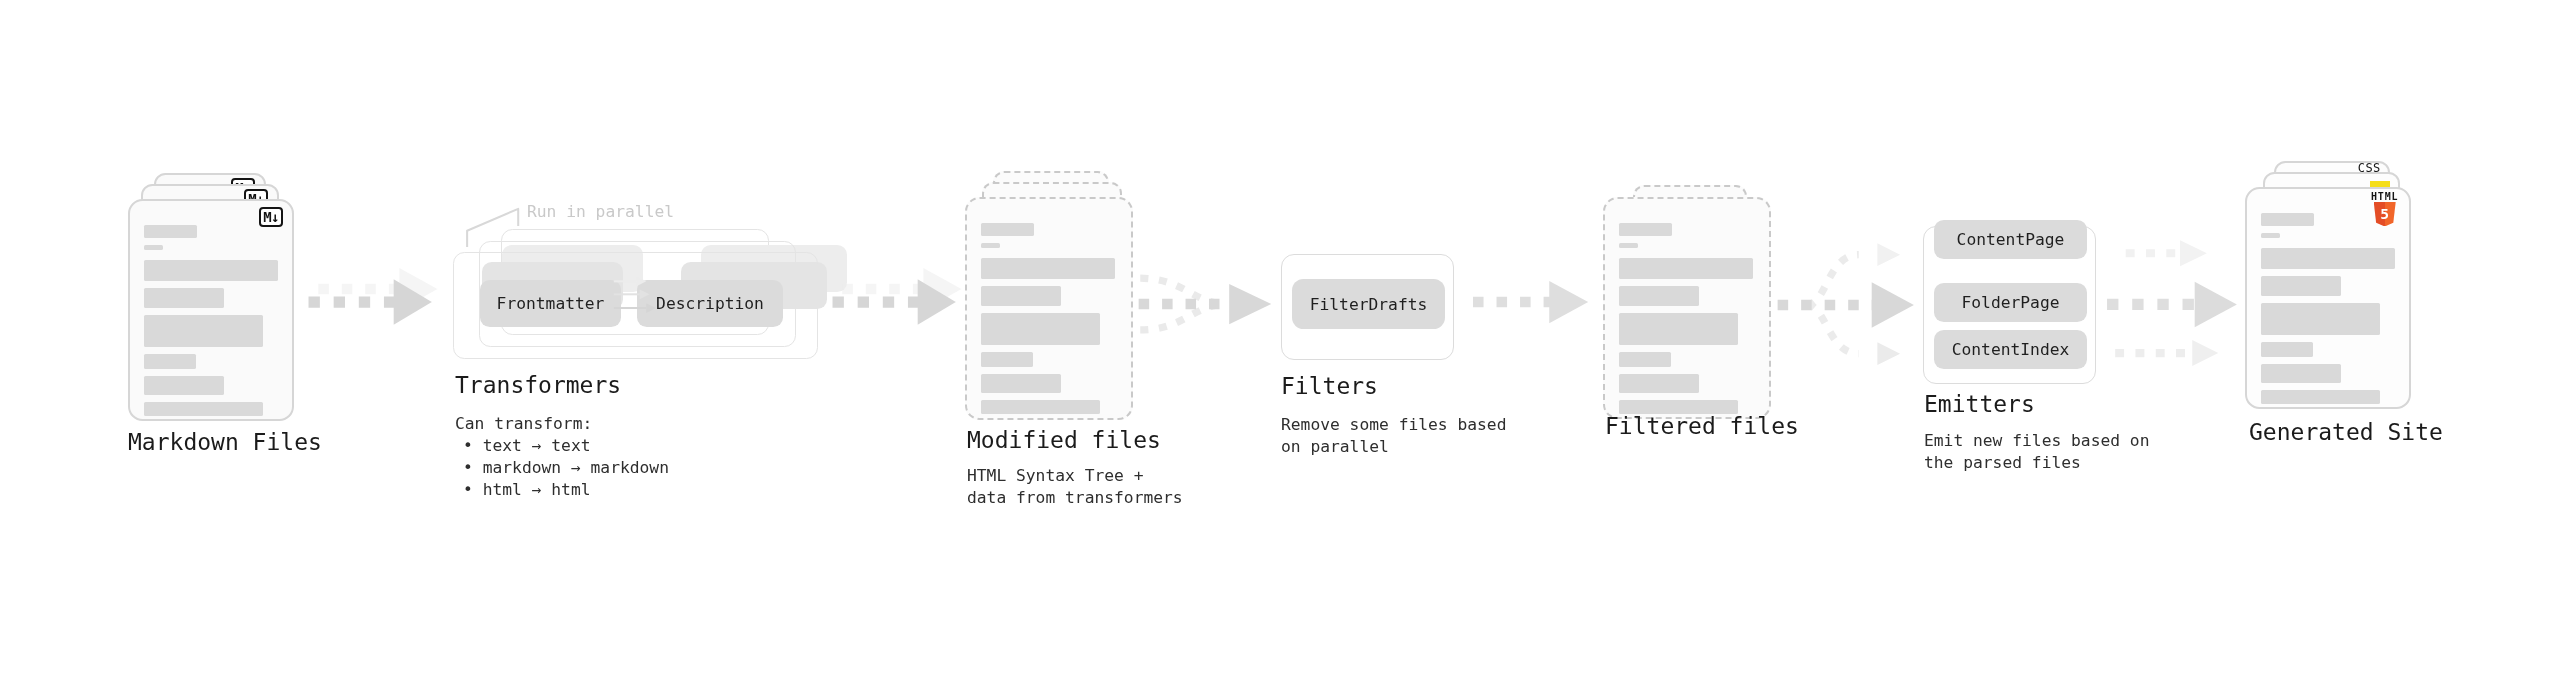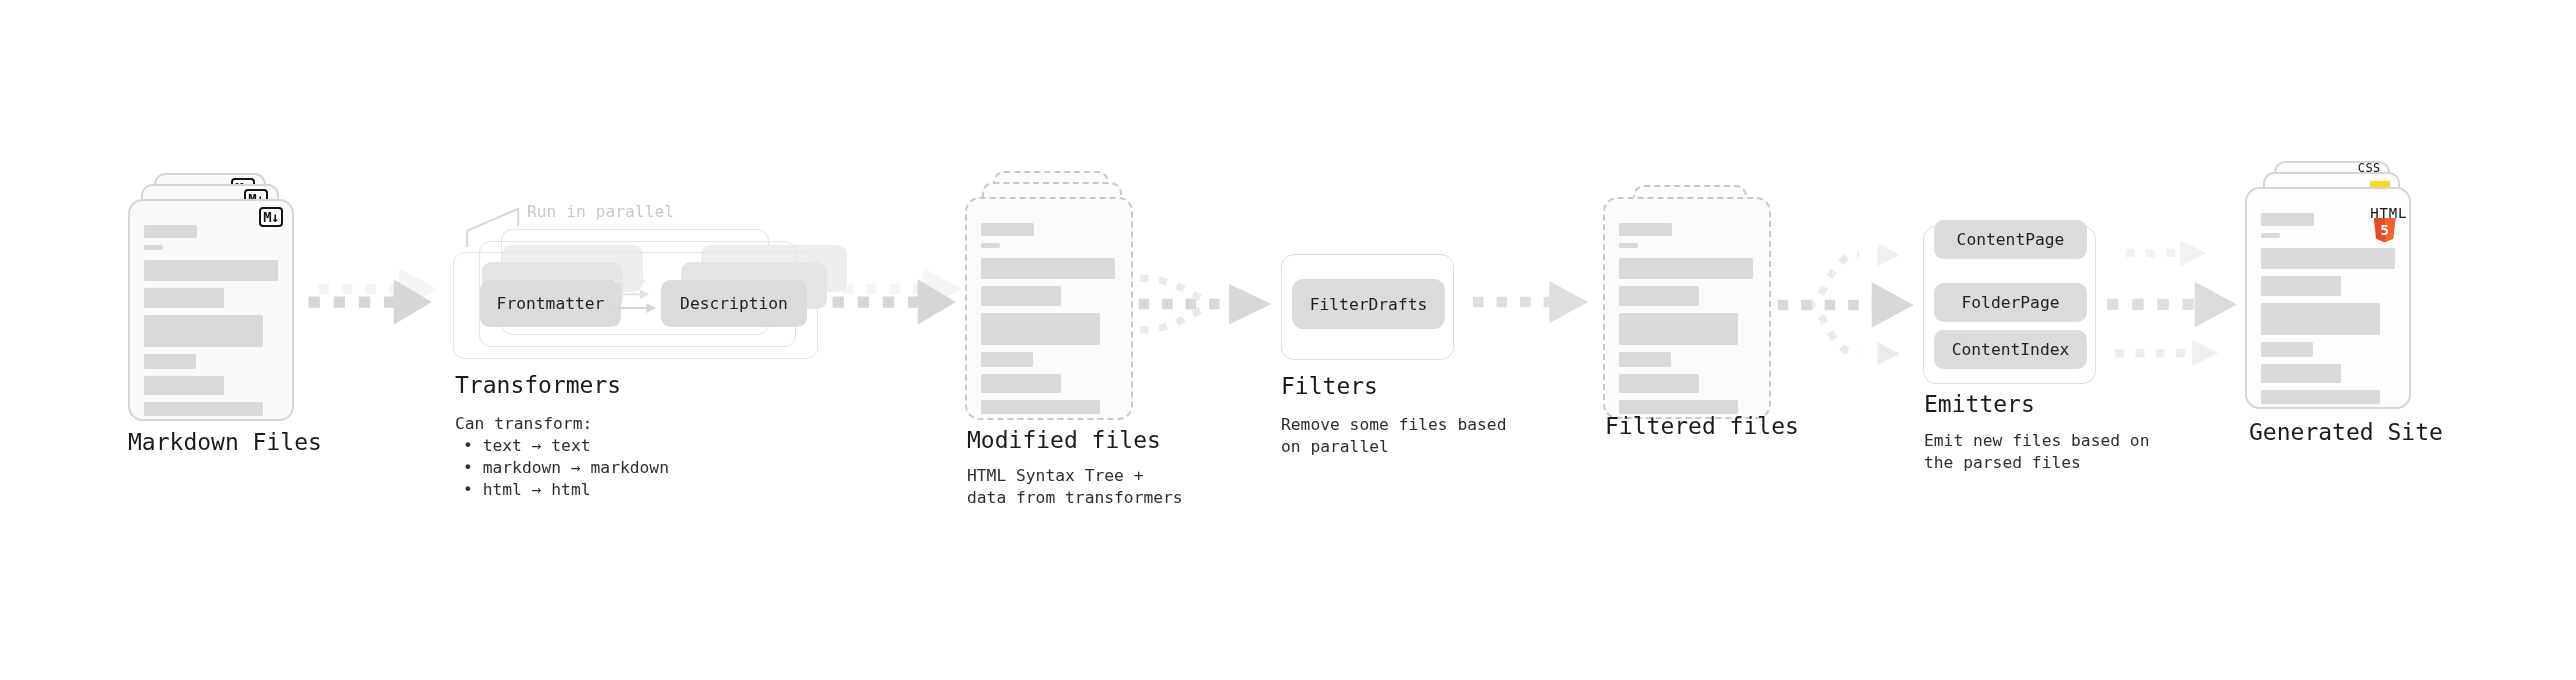--- a/index.html
+++ b/index.html
@@ -19,21 +19,21 @@
 
   
   .md-icon{
     position:absolute;right:9px;top:5.7px;background:#ffffff;border:2.4px solid #141414;border-radius:4.1px;
     font-weight:bold;font-size:14px;line-height:16.3px;padding:0 2.4px;letter-spacing:-0.8px;color:#141414;
   }
   .md-icon.sm{top:3.3px;}
 
   
   .html5-badge{position:absolute;right:9.8px;top:4.1px;width:29px;text-align:center;}
-  .html5-badge .h5-label{font-size:14px;font-weight:normal;letter-spacing:0.8px;color:#141414;line-height:8.1px;margin-top:16px;}
+  .html5-badge .h5-label{font-size:10px;font-weight:bold;letter-spacing:0.8px;color:#141414;line-height:8.1px;}
   .html5-badge .shield{
     width:22px;height:24.4px;margin:0.8px auto 0;background:linear-gradient(to right,#e44d26 50%,#f16529 50%);
     clip-path:polygon(0 0,100% 0,89% 85%,50% 100%,11% 85%);
     color:#ffffff;font-size:14.6px;font-weight:bold;line-height:23px;text-align:center;
   }
   .css-badge{position:absolute;right:7.3px;top:2.4px;text-align:center;}
   .css-badge .css-label{font-size:12px;font-weight:normal;letter-spacing:0.4px;color:#141414;line-height:7.3px;}
   .css-badge .css-bar{width:14px;height:3.3px;background:#2d6bf0;margin:0.8px auto 0;}
   .js-badge{position:absolute;right:8.1px;top:6.5px;width:19.5px;height:9px;background:#f5de19;}
 
@@ -94,21 +94,21 @@
     <div class="outline-box" style="left:501px;top:229px;width:268px;height:106px;"></div>
     <div class="gray-btn ghost2" style="left:502px;top:245px;width:141px;height:47px;"></div>
     <div class="gray-btn ghost2" style="left:701px;top:245px;width:146px;height:47px;"></div>
     <div class="outline-box" style="left:479px;top:241px;width:317px;height:106px;"></div>
     <div class="gray-btn ghost1" style="left:482px;top:262px;width:141px;height:47px;"></div>
     <div class="gray-btn ghost1" style="left:681px;top:262px;width:146px;height:47px;"></div>
     <div class="outline-box" style="left:453px;top:252px;width:365px;height:107px;"></div>
     <div class="gray-btn" style="left:480px;top:280px;width:141px;height:47px;text-align:center;">
       <span>Frontmatter</span>
     </div>
-    <div class="gray-btn" style="left:661px;top:280px;width:146px;height:47px;">
+    <div class="gray-btn" style="left:637px;top:280px;width:146px;height:47px;">
       <span>Description</span>
     </div>
     <svg style="left:612px;top:270px;" width="49" height="47" viewBox="0 0 60 58">
       <line x1="2" y1="14" x2="30" y2="14" stroke="#ececec" stroke-width="2.5"></line>
         <polygon points="30,8 42,14 30,20" fill="#ececec"></polygon>
       <line x1="2" y1="30" x2="34" y2="30" stroke="#e2e2e2" stroke-width="2.5"></line>
         <polygon points="34,24 46,30 34,36" fill="#e2e2e2"></polygon>
       <line x1="2" y1="47" x2="42" y2="47" stroke="#d5d5d5" stroke-width="2.5"></line>
         <polygon points="42,41 54,47 42,53" fill="#d5d5d5"></polygon>
     </svg>

